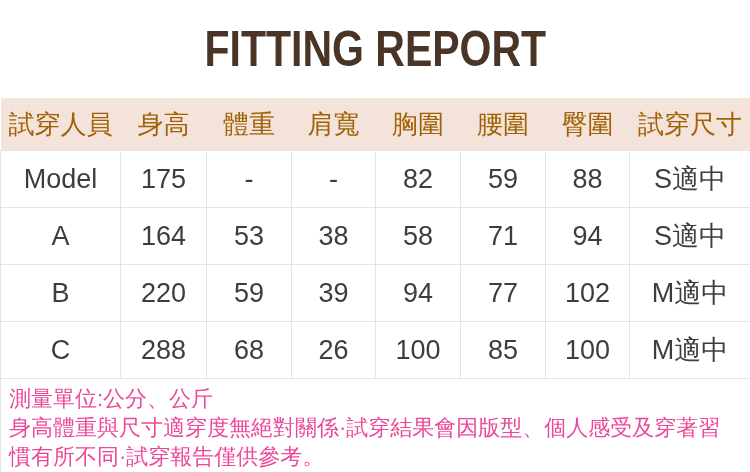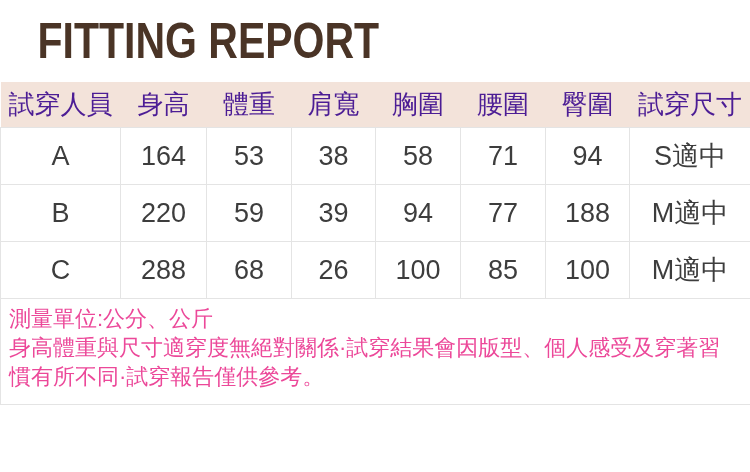--- a/index.html
+++ b/index.html
@@ -8,24 +8,24 @@
     background: #ffffff;
   }
   body {
     width: 750px;
     height: 472px;
     overflow: hidden;
     font-family: "Liberation Sans", "DejaVu Sans", sans-serif;
     color: #3c3c3c;
   }
   .title-bar {
-    height: 82px;
+    height: 98px;
     display: flex;
     align-items: center;
-    justify-content: flex-start;
+    justify-content: center;
   }
   .title {
     font-size: 50px;
     font-weight: 700;
     color: #4a3426;
     transform: scaleX(0.82);
     transform-origin: center;
     white-space: nowrap;
     letter-spacing: 0px;
   }
@@ -37,24 +37,24 @@
   col.c0 { width: 120px; }
   col.c1 { width: 86px; }
   col.c2 { width: 85px; }
   col.c3 { width: 84px; }
   col.c4 { width: 85px; }
   col.c5 { width: 85px; }
   col.c6 { width: 84px; }
   col.c7 { width: 121px; }
   table.fitting th {
     background: #f3e3da;
-    height: 45px;
+    height: 52px;
     font-size: 26px;
     font-weight: 400;
-    color: #4c1d95;
+    color: #a16207;
     text-align: center;
     vertical-align: middle;
     border: none;
     padding: 0;
   }
   table.fitting td {
     border: 1px solid #e4e4e4;
     height: 56px;
     text-align: center;
     vertical-align: middle;
@@ -98,37 +98,47 @@
         <th>體重</th>
         <th>肩寬</th>
         <th>胸圍</th>
         <th>腰圍</th>
         <th>臀圍</th>
         <th>試穿尺寸</th>
       </tr>
   </thead>
   <tbody>
       <tr>
+        <td>Model</td>
+        <td>175</td>
+        <td>-</td>
+        <td>-</td>
+        <td>82</td>
+        <td>59</td>
+        <td>88</td>
+        <td>S適中</td>
+      </tr>
+      <tr>
         <td>A</td>
         <td>164</td>
         <td>53</td>
         <td>38</td>
         <td>58</td>
         <td>71</td>
         <td>94</td>
         <td>S適中</td>
       </tr>
       <tr>
         <td>B</td>
         <td>220</td>
         <td>59</td>
         <td>39</td>
         <td>94</td>
         <td>77</td>
-        <td>188</td>
+        <td>102</td>
         <td>M適中</td>
       </tr>
       <tr>
         <td>C</td>
         <td>288</td>
         <td>68</td>
         <td>26</td>
         <td>100</td>
         <td>85</td>
         <td>100</td>

